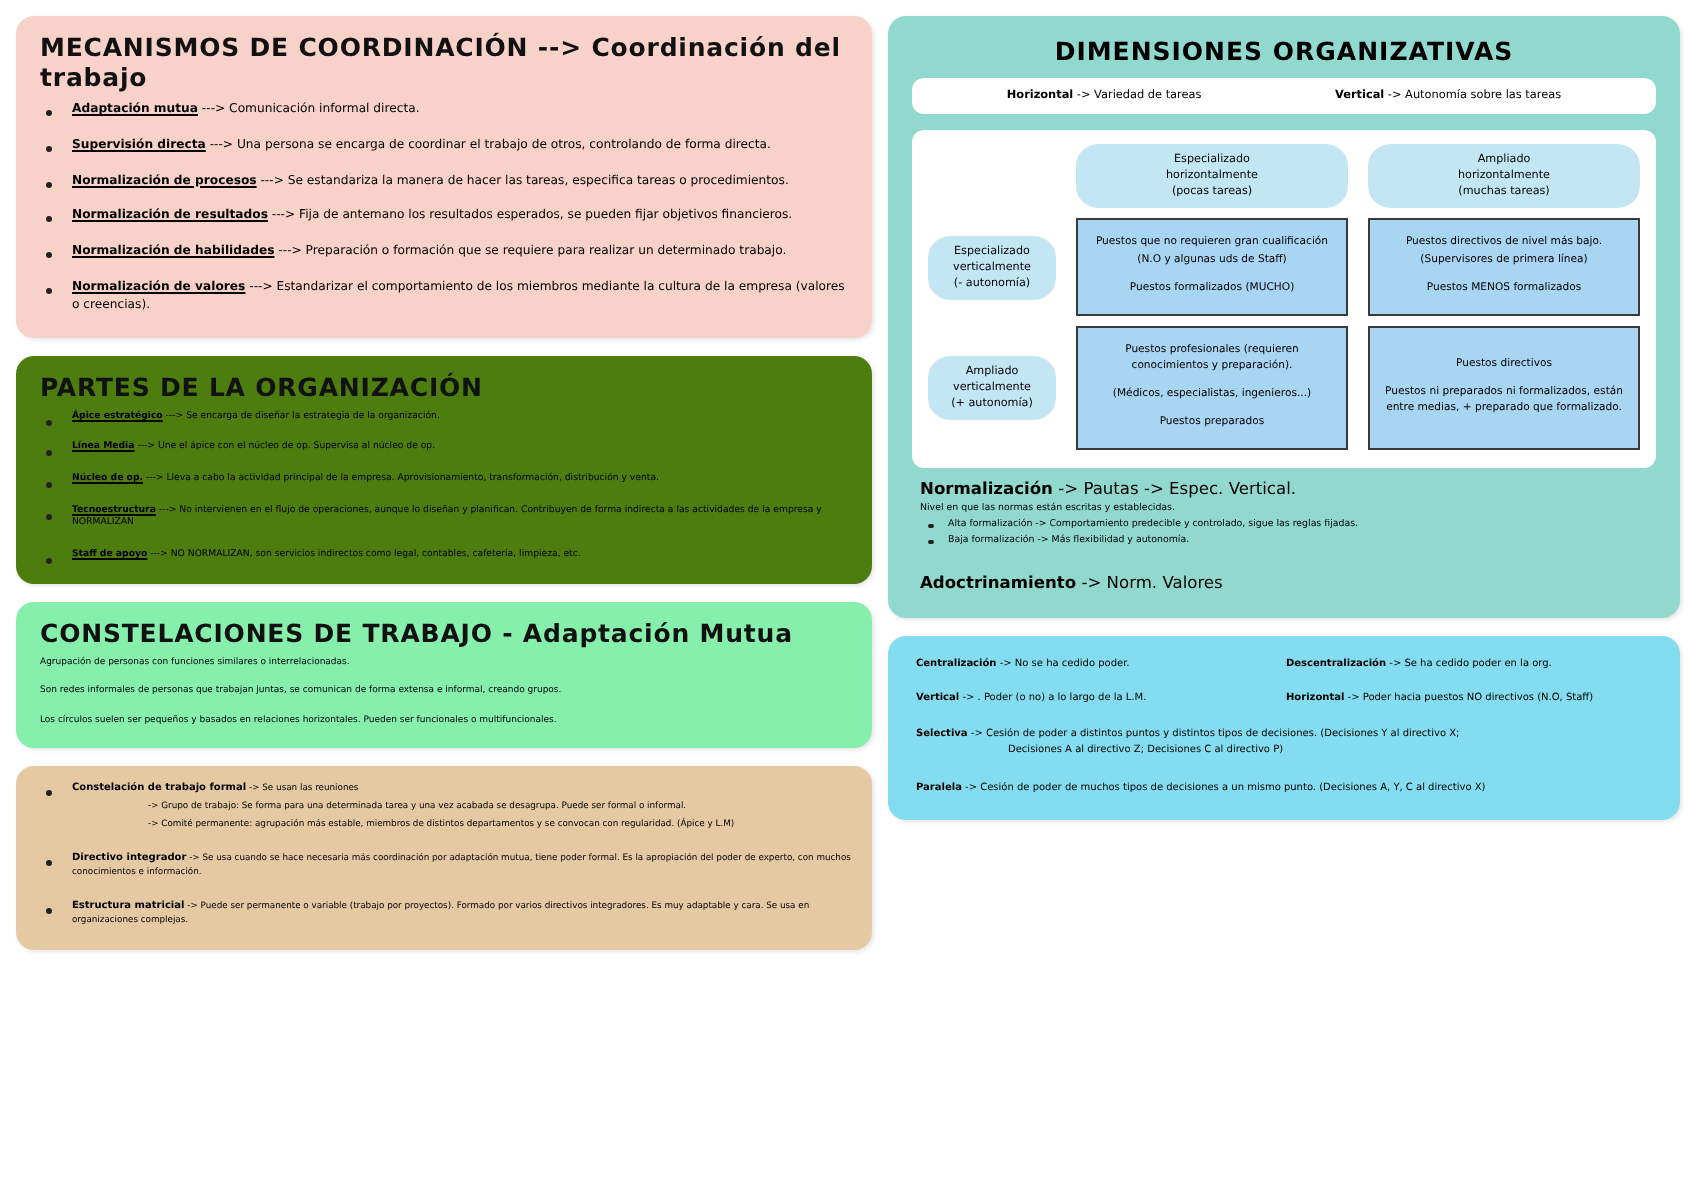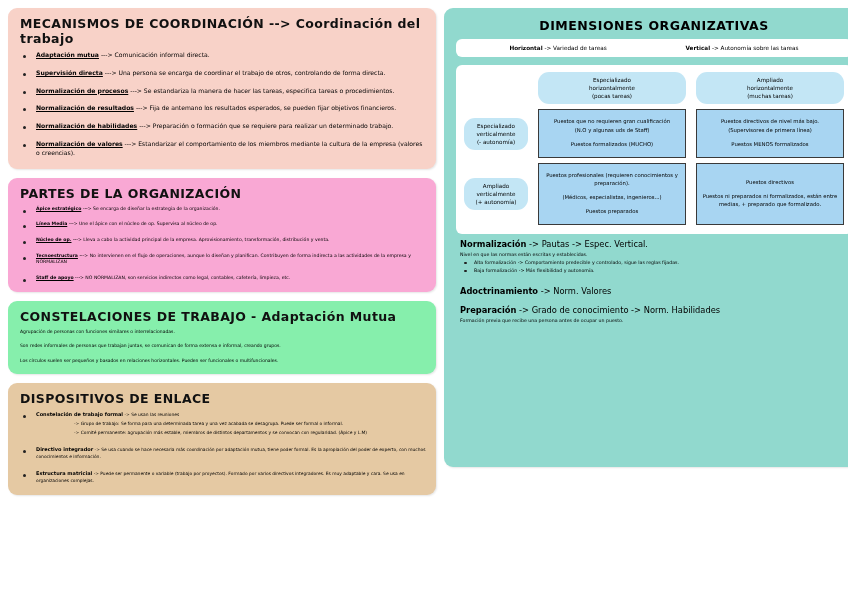--- a/index.html
+++ b/index.html
@@ -18,31 +18,31 @@
   }
   .col-left {
     width: 432px;
     display: flex;
     flex-direction: column;
     gap: 9px;
   }
   .col-right {
     width: 396px;
     display: flex;
-    flex-direction: row;
+    flex-direction: column;
     gap: 9px;
   }
 
   .card {
     border-radius: 9px;
     padding: 8px 10px 9px 12px;
     box-shadow: 1px 1px 2px rgba(0,0,0,0.10);
   }
   .card-pink   { background: #f8d2c8; }
-  .card-purple { background: #f9a8d4; }
+  .card-purple { background: #4d7c0f; }
   .card-yellow { background: #86efac; }
   .card-beige  { background: #e5c9a3; }
   .card-teal   { background: #91d9ce; }
   .card-cyan   { background: #83dcef; }
 
   h1.title {
     font-size: 12.5px;
     font-weight: bold;
     letter-spacing: .4px;
     color: #111;
@@ -205,21 +205,20 @@
     </section>
 
     <section class="card card-yellow">
       <h1 class="title">CONSTELACIONES DE TRABAJO - Adaptación Mutua</h1>
       <div class="yline">Agrupación de personas con funciones similares o interrelacionadas.</div>
       <div class="yline">Son redes informales de personas que trabajan juntas, se comunican de forma extensa e informal, creando grupos.</div>
       <div class="yline">Los círculos suelen ser pequeños y basados en relaciones horizontales. Pueden ser funcionales o multifuncionales.</div>
     </section>
 
     <section class="card card-beige">
-      <h1 class="title">DISPOSITIVOS DE ENLACE</h1>
       <ul class="bul beige-list">
         <li>
           <span class="b">Constelación de trabajo formal</span><span class="t45"> -&gt; Se usan las reuniones</span>
           <div class="sub t45">
             <div class="hang">-&gt; Grupo de trabajo: Se forma para una determinada tarea y una vez acabada se desagrupa. Puede ser formal o informal.</div>
             <div class="hang">-&gt; Comité permanente: agrupación más estable, miembros de distintos departamentos y se convocan con regularidad. (Ápice y L.M)</div>
           </div>
         </li>
         <li>
           <span class="b">Directivo integrador</span><span class="t45"> -&gt; Se usa cuando se hace necesaria más coordinación por adaptación mutua, tiene poder formal. Es la apropiación del poder de experto, con muchos conocimientos e información.</span>
@@ -297,24 +296,20 @@
               <li>Alta formalización -&gt; Comportamiento predecible y controlado, sigue las reglas fijadas.</li>
               <li>Baja formalización -&gt; Más flexibilidad y autonomía.</li>
             </ul>
           </div>
         </div>
 
         <div class="blk" style="margin-top:10px;">
           <div class="hl"><b>Adoctrinamiento</b><span> -&gt; Norm. Valores</span></div>
         </div>
 
-        <div class="blk">
-          <div class="hl"><b>Preparación</b><span> -&gt; Grado de conocimiento -&gt; Norm. Habilidades</span></div>
-          <div class="sublines">Formación previa que recibe una persona antes de ocupar un puesto.</div>
-        </div>
       </div>
     </section>
 
     <section class="card card-cyan" style="padding:11px 12px 12px 14px;">
       <div class="cyan-row">
         <div><span class="b">Centralización</span><span> -&gt; No se ha cedido poder.</span></div>
         <div><span class="b">Descentralización</span><span> -&gt; Se ha cedido poder en la org.</span></div>
       </div>
       <div class="cyan-row">
         <div><span class="b">Vertical</span><span> -&gt; . Poder (o no) a lo largo de la L.M.</span></div>

